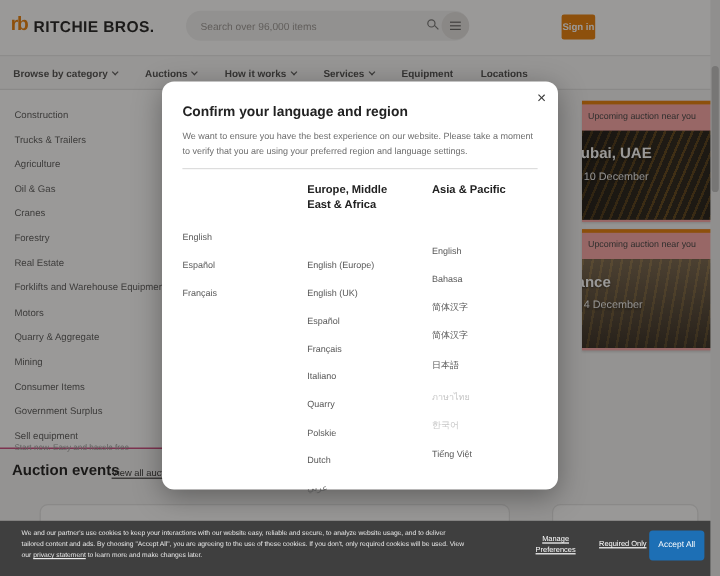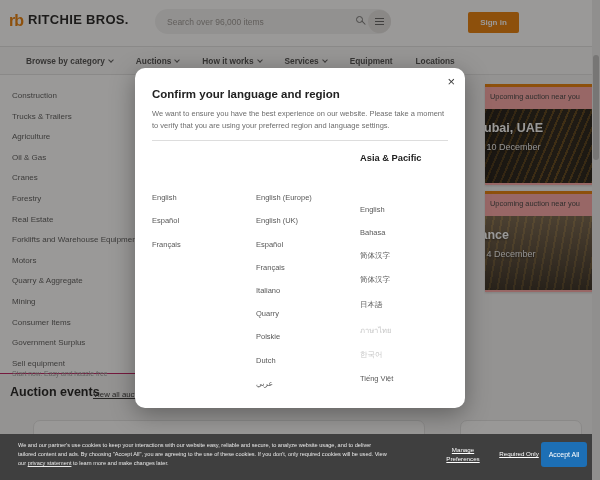--- a/index.html
+++ b/index.html
@@ -3,34 +3,34 @@
 <meta charset="utf-8">
 <style>
   * { margin:0; padding:0; box-sizing:border-box; }
   html,body { width:600px; height:480px; }
   .page {
     position:relative; width:600px; height:480px; overflow:hidden;
     background:#f4f4f4; font-family:"Liberation Sans", sans-serif;
   }
   
   .header { position:absolute; left:0; top:0; width:600px; height:47px; background:#fff; border-bottom:1px solid #e2e2e2; z-index:2; }
-  .logo { position:absolute; left:9px; top:12px; display:flex; align-items:flex-start; gap:5px; }
+  .logo { position:absolute; left:9px; top:12px; display:flex; align-items:flex-end; gap:5px; }
   .logo-mark { color:#e87a00; font-weight:bold; font-size:16px; letter-spacing:-1px; }
   .logo-text { color:#1a1a1a; font-weight:bold; font-size:13px; letter-spacing:.3px; }
   .search-pill { position:absolute; left:155px; top:9px; width:236px; height:25px; background:#f1f1f1; border-radius:13px; border:none; }
   .search-input { position:absolute; left:167px; top:9px; width:180px; height:25px; background:transparent; border:none; outline:none; font-size:8.5px; color:#444; font-family:"Liberation Sans", sans-serif; }
   .search-input::placeholder { color:#979390; }
   .mag { position:absolute; left:356px; top:16px; width:7px; height:7px; border:1.3px solid #6f6f6f; border-radius:50%; }
   .mag::after { content:""; position:absolute; width:4.5px; height:1.4px; background:#6f6f6f; transform:rotate(45deg); right:-3.5px; bottom:-1.5px; }
   .filter-cap { position:absolute; left:368px; top:10px; width:23px; height:23px; background:#e2e0de; border-radius:50%; }
   .filter-cap::before { content:""; position:absolute; left:7px; top:8px; width:9px; height:1.3px; background:#5e5e5e; box-shadow:0 3px 0 #5e5e5e, 0 6px 0 #5e5e5e; }
-  .btn-signin { position:absolute; left:468px; top:12px; width:51px; height:21px; background:#e87a00; border:none; border-radius:2px; color:#fff; font-size:8px; font-weight:bold; font-family:"Liberation Sans", sans-serif; }
+  .btn-signin { position:absolute; left:468px; top:12px; width:28px; height:21px; background:#e87a00; border:none; border-radius:2px; color:#fff; font-size:8px; font-weight:bold; font-family:"Liberation Sans", sans-serif; }
   .btn-create { position:absolute; left:513px; top:12px; width:79px; height:21px; background:#fff; border:1px solid #e1a35c; border-radius:2px; color:#d97a10; font-size:7.8px; font-family:"Liberation Sans", sans-serif; }
   
-  .nav { position:absolute; left:0; top:47px; width:600px; height:28px; background:#fafafa; border-bottom:1px solid #e2e2e2; display:flex; align-items:center; gap:23px; padding-left:26px; z-index:2; }
+  .nav { position:absolute; left:0; top:47px; width:600px; height:28px; background:#fafafa; border-bottom:1px solid #e2e2e2; display:flex; align-items:center; gap:23px; padding-left:11px; z-index:2; }
   .nav-item { font-size:8.3px; color:#4a4a4a; font-weight:bold; white-space:nowrap; cursor:pointer; }
   .chev { display:inline-block; width:4px; height:4px; border-right:1.2px solid #555; border-bottom:1.2px solid #555; transform:rotate(45deg); margin-left:4px; vertical-align:2px; }
   
   .sidebar { position:absolute; left:0; top:75px; width:137px; height:299px; background:#fff; border-right:1px solid #e4e4e4; border-bottom:1px solid #be185d; padding:16px 0 0 12px; z-index:1; }
   .side-item { font-size:8px; color:#565656; margin-bottom:11.6px; white-space:nowrap; cursor:pointer; }
   .sell-title { font-size:8px; color:#565656; white-space:nowrap; cursor:pointer; }
   .sell-sub { font-size:6.8px; color:#9a9a9a; margin-top:2px; white-space:nowrap; }
   
   .aucard { position:absolute; left:485px; width:124px; height:101px; background:#fca5a5; border-top:3px solid #e87a00; box-shadow:0 1px 2px rgba(0,0,0,.15); z-index:1; cursor:pointer; }
   .aucard.c1 { top:84px; } .aucard.c2 { top:191px; }
@@ -154,20 +154,21 @@
     <hr class="modal-divider">
     <div class="regions">
       <div>
         <ul class="langs">
           <li>English</li>
           <li>Español</li>
           <li>Français</li>
         </ul>
       </div>
       <div>
+        <div class="region-name">Europe, Middle East &amp; Africa</div>
         <ul class="langs">
           <li>English (Europe)</li>
           <li>English (UK)</li>
           <li>Español</li>
           <li>Français</li>
           <li>Italiano</li>
           <li>Quarry</li>
           <li>Polskie</li>
           <li>Dutch</li>
           <li>عربي</li>

